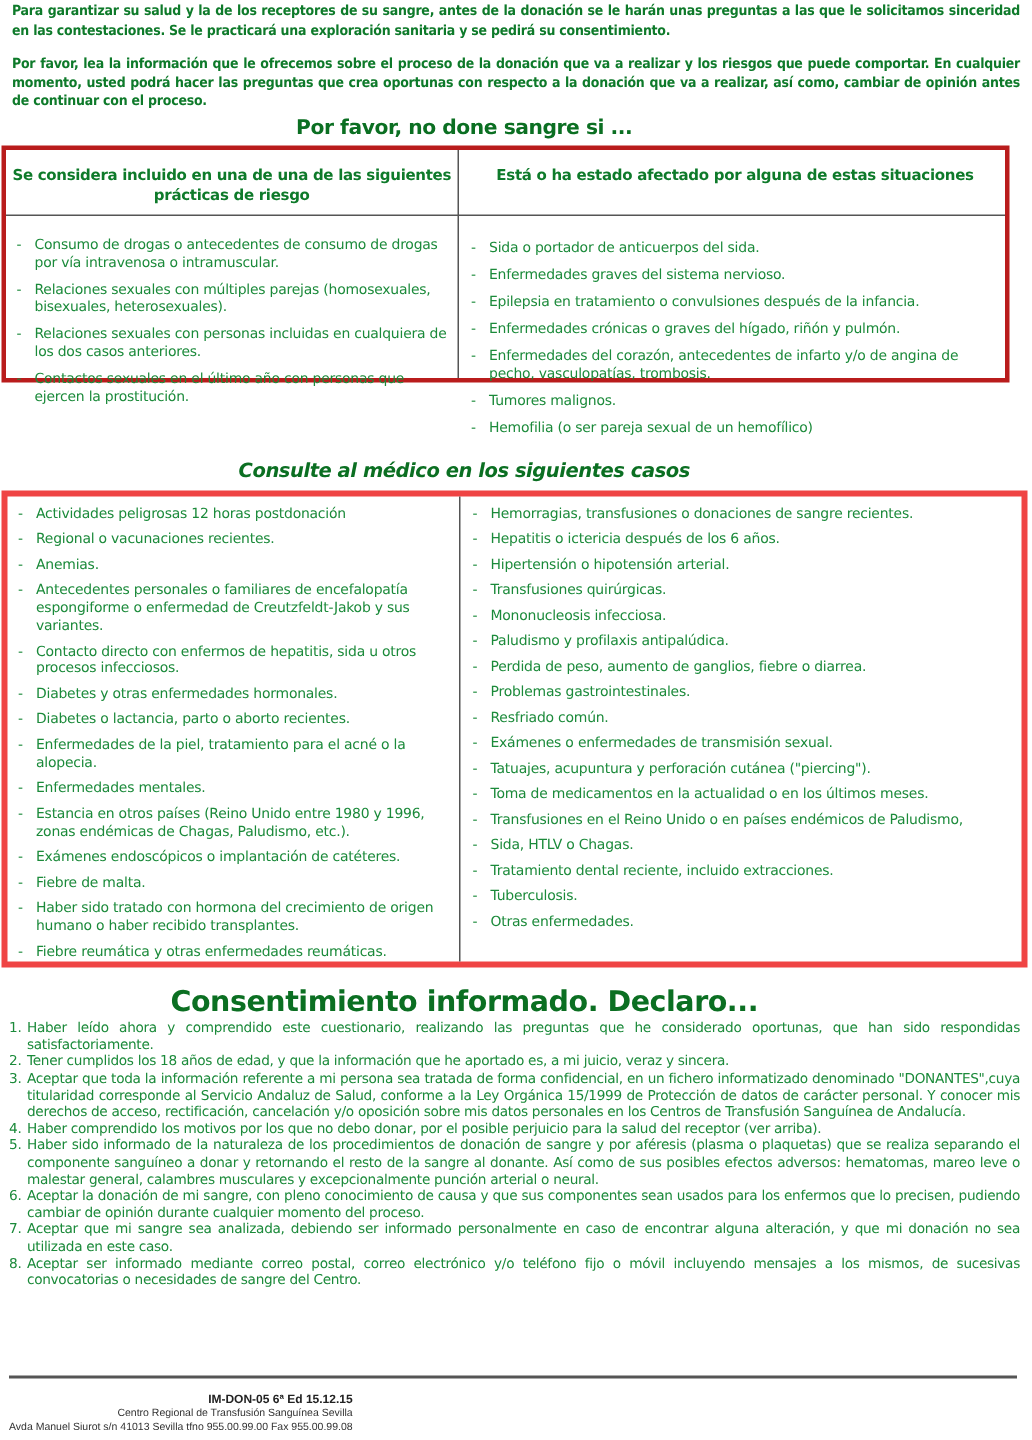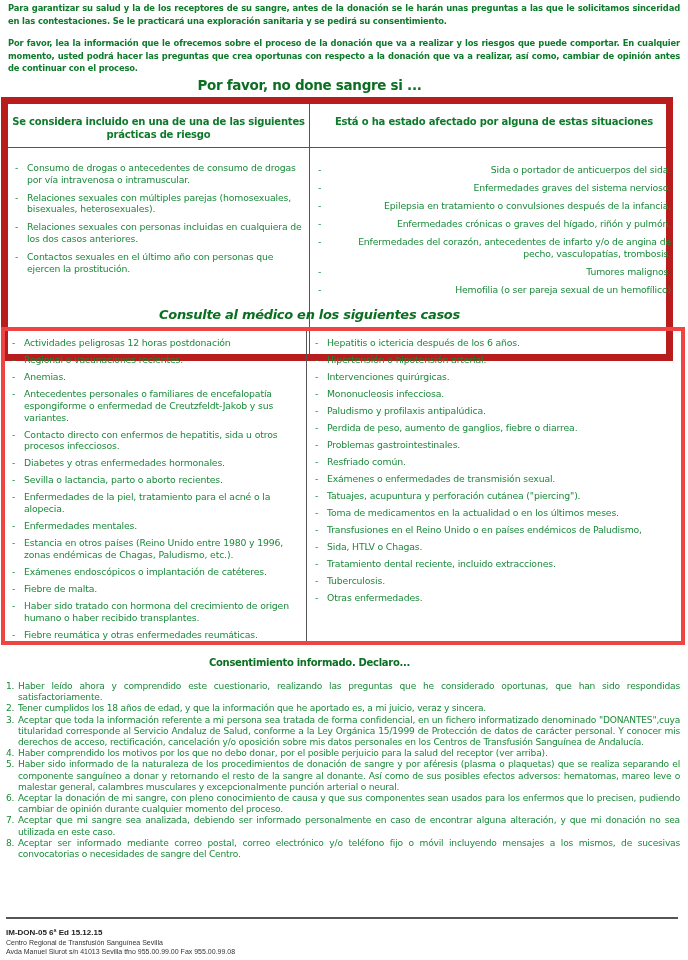--- a/index.html
+++ b/index.html
@@ -15,26 +15,26 @@
     color: #0e7a2a; text-align: justify; letter-spacing: -0.15px;
   }
   .intro.p1 { top: 2px; }
   .intro.p2 { top: 37px; }
   .sec-title {
     position: absolute; left: 0; width: 619px; text-align: center;
     font-weight: bold; color: #0b6f22; letter-spacing: -0.3px;
   }
   .t1 { top: 77px; font-size: 13.5px; }
   .t2 { top: 307px; font-size: 13px; font-style: italic; }
-  .t3 { top: 657px; font-size: 10px; }
+  .t3 { top: 657px; font-size: 19px; }
 
   
   .tbl1 {
-    position: absolute; left: 1px; top: 97px; width: 672px; height: 264px;
-    border: 7px solid #b91c1c; box-sizing: border-box; text-decoration: underline;
+    position: absolute; left: 1px; top: 97px; width: 672px; height: 158px;
+    border: 3px solid #b91c1c; box-sizing: border-box; text-decoration: underline;
   }
   .tbl1 .vdiv { position: absolute; left: 301px; top: 0; bottom: 0; width: 1px; background: #555; }
   .tbl1 .hdiv { position: absolute; left: 0; right: 0; top: 43px; height: 1px; background: #555; }
   .th {
     position: absolute; top: 11px; text-align: center;
     font-weight: bold; font-size: 10px; line-height: 13px; color: #0e7a2a; letter-spacing: -0.2px;
   }
   .th.left { left: 0; width: 301px; }
   .th.right { left: 302px; width: 368px; }
 
@@ -42,21 +42,21 @@
   ul.list li {
     position: relative; padding-left: 14px;
     font-size: 9.3px; line-height: 11.8px; color: #1b8a3a; letter-spacing: -0.15px;
   }
   ul.list li::before {
     content: "-"; position: absolute; left: 2px; top: 0; color: #1b8a3a;
   }
   .tbl1 ul.l1 { left: 5px; top: 58px; width: 290px; }
   .tbl1 ul.l1 li { margin-bottom: 6px; }
   .tbl1 ul.r1 { left: 308px; top: 60px; width: 355px; }
-  .tbl1 ul.r1 li { margin-bottom: 6.2px; text-align: right; }
+  .tbl1 ul.r1 li { margin-bottom: 6.2px; }
 
   
   .tbl2 {
     position: absolute; left: 1px; top: 327px; width: 684px; height: 318px;
     border: 4px solid #ef4444; box-sizing: border-box;
   }
   .tbl2 .vdiv { position: absolute; left: 301px; top: 0; bottom: 0; width: 1px; background: #555; }
   .tbl2 ul.l2 { left: 5px; top: 6px; width: 292px; }
   .tbl2 ul.l2 li { margin-bottom: 5.2px; }
   .tbl2 ul.r2 { left: 308px; top: 6px; width: 370px; }
@@ -73,20 +73,21 @@
     text-align: justify; letter-spacing: -0.2px;
   }
   ol.consent li .num { position: absolute; left: 0; top: 0; }
 
   .footer-line {
     position: absolute; left: 6px; top: 917px; width: 672px; height: 1.5px; background: #555;
   }
   .footer {
     position: absolute; left: 6px; top: 928px; color: #222;
     font-family: "Liberation Sans", sans-serif;
+    text-align: right;
   }
   .footer .code { font-weight: bold; font-size: 8px; line-height: 10px; }
   .footer .line { font-size: 7px; line-height: 9px; color: #333; }
 </style>
 </head>
 <body>
 
 <div class="intro p1">Para garantizar su salud y la de los receptores de su sangre, antes de la donación se le harán unas preguntas a las que le solicitamos sinceridad en las contestaciones. Se le practicará una exploración sanitaria y se pedirá su consentimiento.</div>
 <div class="intro p2">Por favor, lea la información que le ofrecemos sobre el proceso de la donación que va a realizar y los riesgos que puede comportar. En cualquier momento, usted podrá hacer las preguntas que crea oportunas con respecto a la donación que va a realizar, así como, cambiar de opinión antes de continuar con el proceso.</div>
 
@@ -118,33 +119,34 @@
 
 <div class="tbl2">
   <div class="vdiv"></div>
   <ul class="list l2">
     <li>Actividades peligrosas 12 horas postdonación</li>
     <li>Regional o vacunaciones recientes.</li>
     <li>Anemias.</li>
     <li>Antecedentes personales o familiares de encefalopatía espongiforme o enfermedad de Creutzfeldt-Jakob y sus variantes.</li>
     <li>Contacto directo con enfermos de hepatitis, sida u otros procesos infecciosos.</li>
     <li>Diabetes y otras enfermedades hormonales.</li>
-    <li>Sevilla o lactancia, parto o aborto recientes.</li>
+    <li>Diabetes o lactancia, parto o aborto recientes.</li>
     <li>  Enfermedades de la piel, tratamiento para el acné o la alopecia.</li>
     <li>Enfermedades mentales.</li>
     <li>Estancia en otros países (Reino Unido entre 1980 y 1996, zonas endémicas de Chagas, Paludismo, etc.).</li>
     <li>Exámenes endoscópicos o implantación de catéteres.</li>
     <li>Fiebre de malta.</li>
     <li>Haber sido tratado con hormona del crecimiento de origen humano o haber recibido transplantes.</li>
     <li>Fiebre reumática y otras enfermedades reumáticas.</li>
   </ul>
   <ul class="list r2">
+    <li>Hemorragias, transfusiones o donaciones de sangre recientes.</li>
     <li>Hepatitis o ictericia después de los 6 años.</li>
     <li>Hipertensión o hipotensión arterial.</li>
-    <li>Intervenciones quirúrgicas.</li>
+    <li>Transfusiones quirúrgicas.</li>
     <li>Mononucleosis infecciosa.</li>
     <li>Paludismo y profilaxis antipalúdica.</li>
     <li>Perdida de peso, aumento de ganglios, fiebre o diarrea.</li>
     <li>Problemas gastrointestinales.</li>
     <li>Resfriado común.</li>
     <li>Exámenes o enfermedades de transmisión sexual.</li>
     <li>Tatuajes, acupuntura y perforación cutánea ("piercing").</li>
     <li>Toma de medicamentos en la actualidad o en los últimos meses.</li>
     <li>Transfusiones en el Reino Unido o en países endémicos de Paludismo,</li>
     <li>Sida, HTLV o Chagas.</li>

